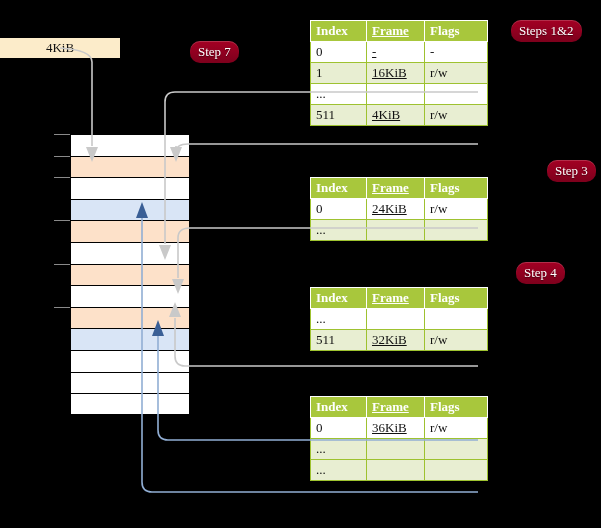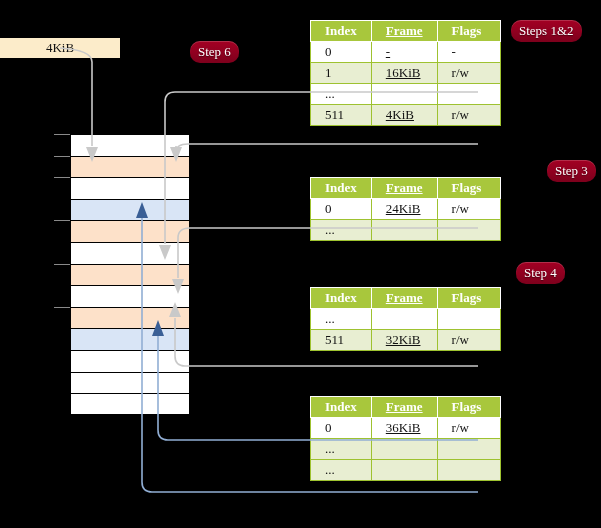--- a/index.html
+++ b/index.html
@@ -48,21 +48,21 @@
     position:absolute;left:-16px;width:16px;height:0;
     border-top:1.4px solid #8a8a8a;
   }
 
   
   .ptable{position:absolute;border-collapse:collapse;
           border:1.5px solid #9ec230;background:#fff;}
   .ptable td,.ptable th{
     border:1px solid #9ec230;
     font-size:13px;
-    padding:2px 14px;
+    padding:2px 5px;
     height:19px;
     box-sizing:border-box;
     text-align:left;
     color:#111;
     font-weight:normal;
     white-space:nowrap;
   }
   .ptable th{
     background:#a8c73c;color:#fff;font-weight:bold;
     border:1px solid #fff;
@@ -80,21 +80,21 @@
   .w-blue{fill:none;stroke:#91aed4;stroke-width:1.6;}
   .a-grey{fill:#c9c9c9;}
   .a-blue{fill:#3a5f96;}
 </style>
 </head>
 <body>
 
 <div class="kib-label">4KiB</div>
 
 <div id="badges">
-    <div class="step-badge" style="left: 190px; top: 41px;">Step 6</div>
+    <div class="step-badge" style="left: 190px; top: 41px;">Step 7</div>
     <div class="step-badge" style="left: 511px; top: 20px;">Steps 1&amp;2</div>
     <div class="step-badge" style="left: 547px; top: 160px;">Step 3</div>
     <div class="step-badge" style="left: 516px; top: 262px;">Step 4</div>
   </div>
 
 <div id="memory">
     <div class="mem-row" style="top: 0px;"></div>
     <div class="mem-row orange" style="top: 21.6px;"></div>
     <div class="mem-row" style="top: 43.2px;"></div>
     <div class="mem-row blue" style="top: 64.8px;"></div>

